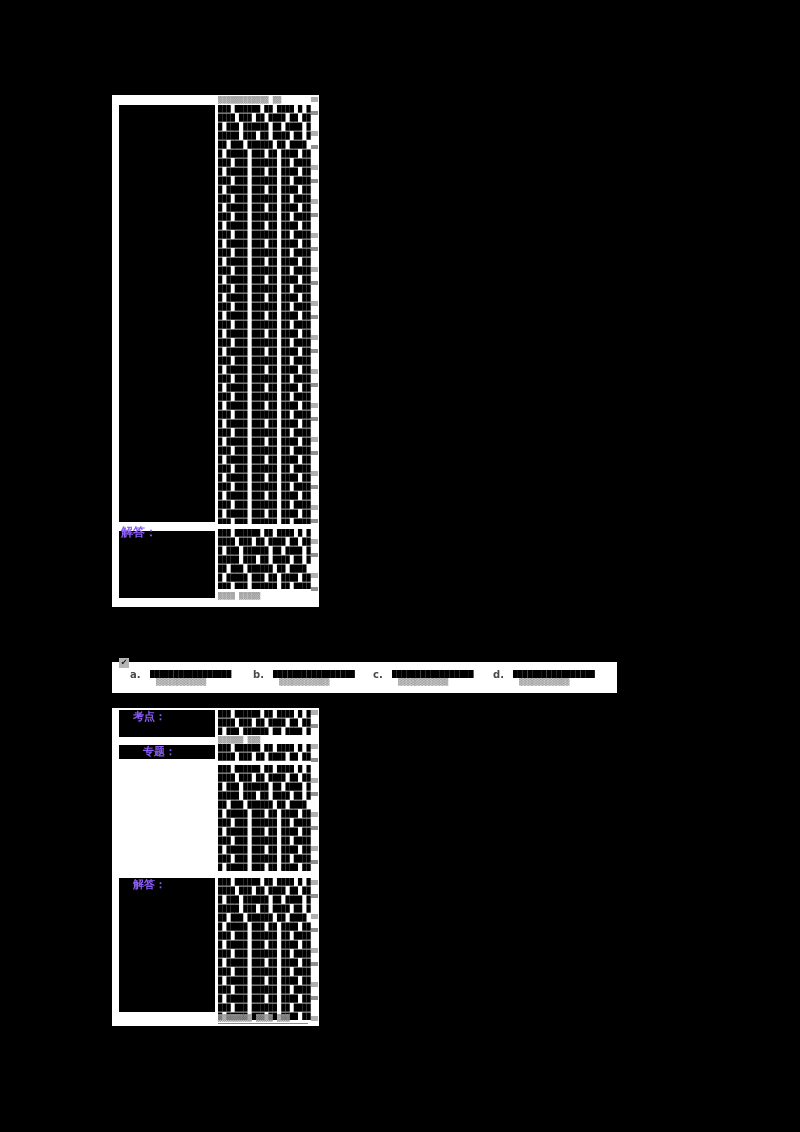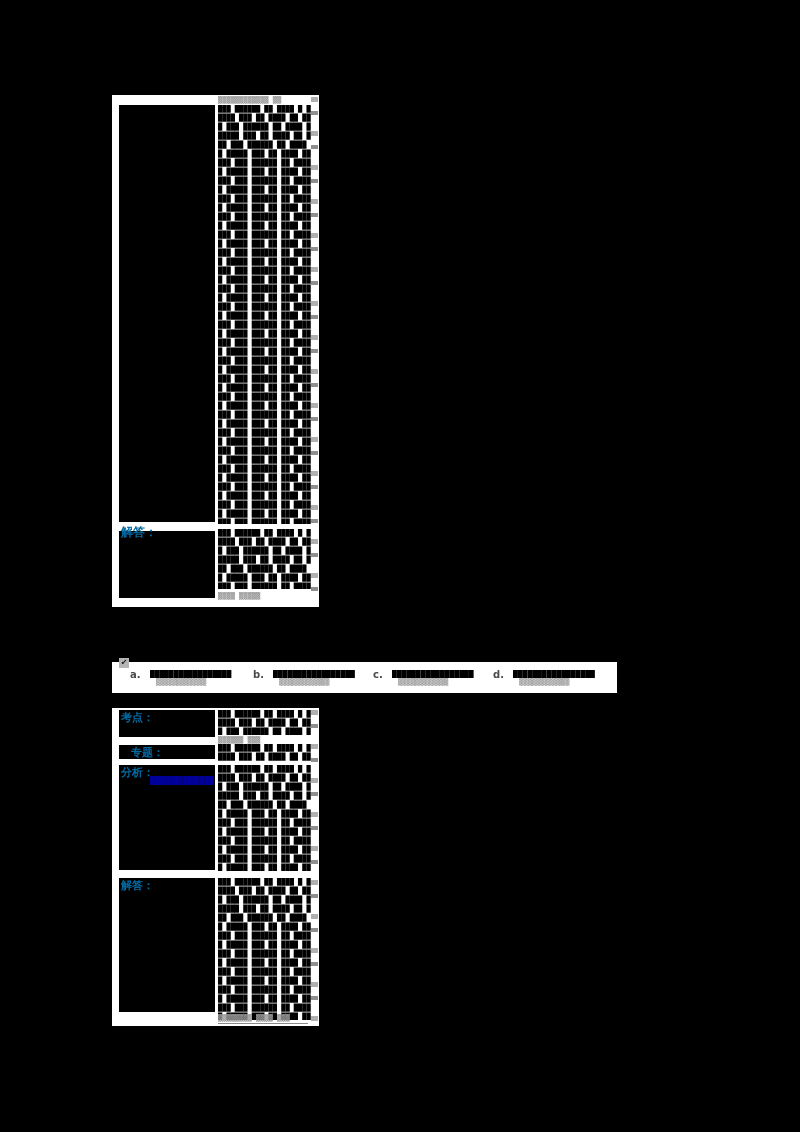--- a/index.html
+++ b/index.html
@@ -16,25 +16,24 @@
     font-size:7px;line-height:9px;letter-spacing:0;
     color:#000;word-break:break-all;overflow:hidden;white-space:normal;
   }
   .grayline{
     font-family:"DejaVu Sans Mono", monospace;
     font-size:7px;line-height:9px;color:#9a9a9a;
     white-space:nowrap;overflow:hidden;
   }
   .blk{background:#000;}
   .bluelabel{
-    color:#0369a1;font-weight:bold;font-size:12px;line-height:13px;
+    color:#8b5cf6;font-weight:bold;font-size:12px;line-height:13px;
     white-space:nowrap;
-    font-family:Liberation Serif, serif;
   }
-  .bluelabel.sm{font-size:11px;line-height:12px;}
+  .bluelabel.sm{font-size:11px;line-height:12px;margin-left:12px;}
   .navlink{
     font-family:"DejaVu Sans Mono", monospace;
     color:#000099;font-size:9px;line-height:9px;
     text-decoration:underline;white-space:nowrap;overflow:hidden;
     cursor:pointer;
   }
   
   .strip{
     width:7px;
     background:repeating-linear-gradient(
@@ -128,24 +127,20 @@
     <div class="bluelabel sm" style="padding:1px 2px;">考点：</div>
   </div>
   <div class="abs mass" style="left:106px;top:2px;width:93px;height:25px;">███ ██████ ██ ████ █ █████ ███ ██ ████ ██ ███ ███ ██████ ██ ████ █ █████ ███ ██ ████ ██ ███ </div>
   <div class="abs grayline" style="left:106px;top:28px;width:93px;">▓▓▓▓▓▓ ▓▓▓</div>
 
   <div class="abs blk" style="left:7px;top:37px;width:96px;height:14px;">
     <div class="bluelabel sm" style="padding:1px 12px;">专题：</div>
   </div>
   <div class="abs mass" style="left:106px;top:36px;width:93px;height:17px;">███ ██████ ██ ████ █ █████ ███ ██ ████ ██ ███ </div>
 
-  <div class="abs blk" style="left:7px;top:57px;width:96px;height:105px;">
-    <div class="bluelabel sm" style="padding:1px 2px;">分析：</div>
-    <div class="navlink" style="position:absolute;left:31px;top:11px;width:64px;">████████████</div>
-  </div>
   <div class="abs mass" style="left:106px;top:57px;width:93px;height:106px;">███ ██████ ██ ████ █ █████ ███ ██ ████ ██ ███ ███ ██████ ██ ████ █ █████ ███ ██ ████ ██ ███ ███ ██████ ██ ████ █ █████ ███ ██ ████ ██ ███ ███ ██████ ██ ████ █ █████ ███ ██ ████ ██ ███ ███ ██████ ██ ████ █ █████ ███ ██ ████ ██ ███ ███ ██████ ██ ████ █ █████ ███ ██ ████ ██ ███ ███ ██████ ██ ████ █ █████ ███ ██ ████ ██ ███ </div>
 
   <div class="abs blk" style="left:7px;top:170px;width:96px;height:134px;">
     <div class="bluelabel sm" style="padding:1px 2px;">解答：</div>
   </div>
   <div class="abs mass" style="left:106px;top:170px;width:93px;height:142px;">███ ██████ ██ ████ █ █████ ███ ██ ████ ██ ███ ███ ██████ ██ ████ █ █████ ███ ██ ████ ██ ███ ███ ██████ ██ ████ █ █████ ███ ██ ████ ██ ███ ███ ██████ ██ ████ █ █████ ███ ██ ████ ██ ███ ███ ██████ ██ ████ █ █████ ███ ██ ████ ██ ███ ███ ██████ ██ ████ █ █████ ███ ██ ████ ██ ███ ███ ██████ ██ ████ █ █████ ███ ██ ████ ██ ███ ███ ██████ ██ ████ █ █████ ███ ██ ████ ██ ███ ███ ██████ ██ ████ █ █████ ███ ██ ████ ██ ███ </div>
   <div class="abs grayline underlined" style="left:106px;top:306px;width:90px;">▓▓▓▓▓▓▓▓ ▓▓▓▓ ▓▓▓</div>
 
   <div class="abs strip" style="left:199px;top:2px;height:312px;"></div>
 </div>

